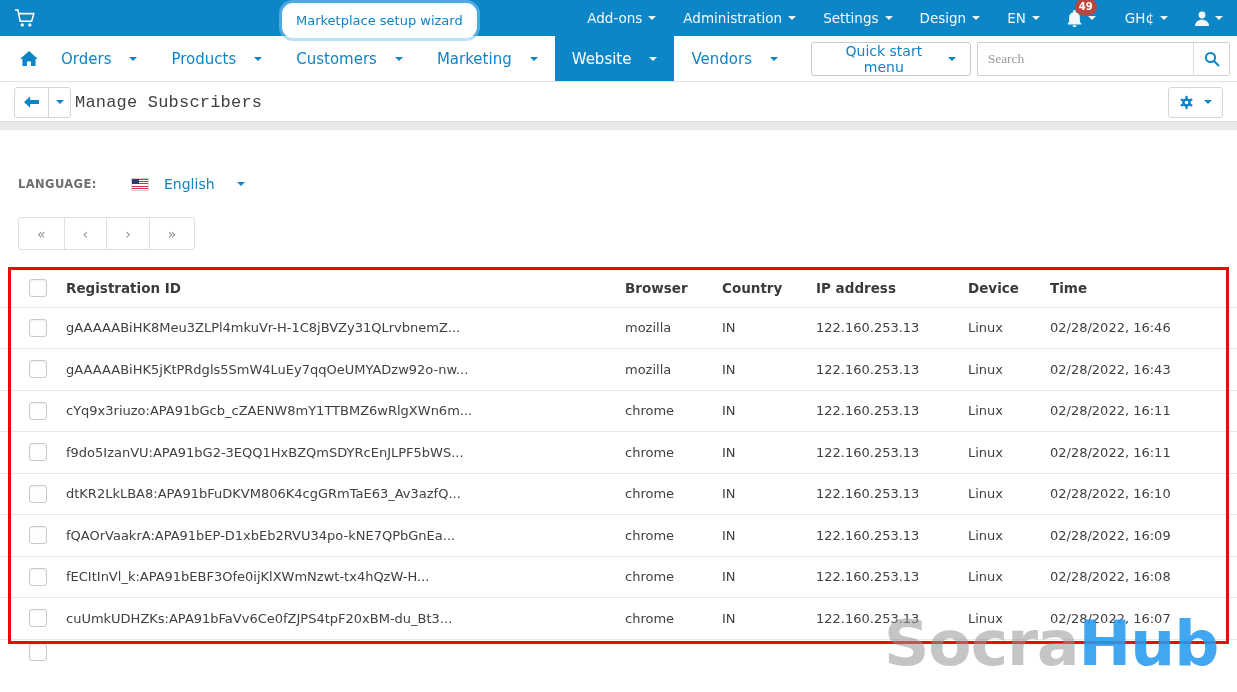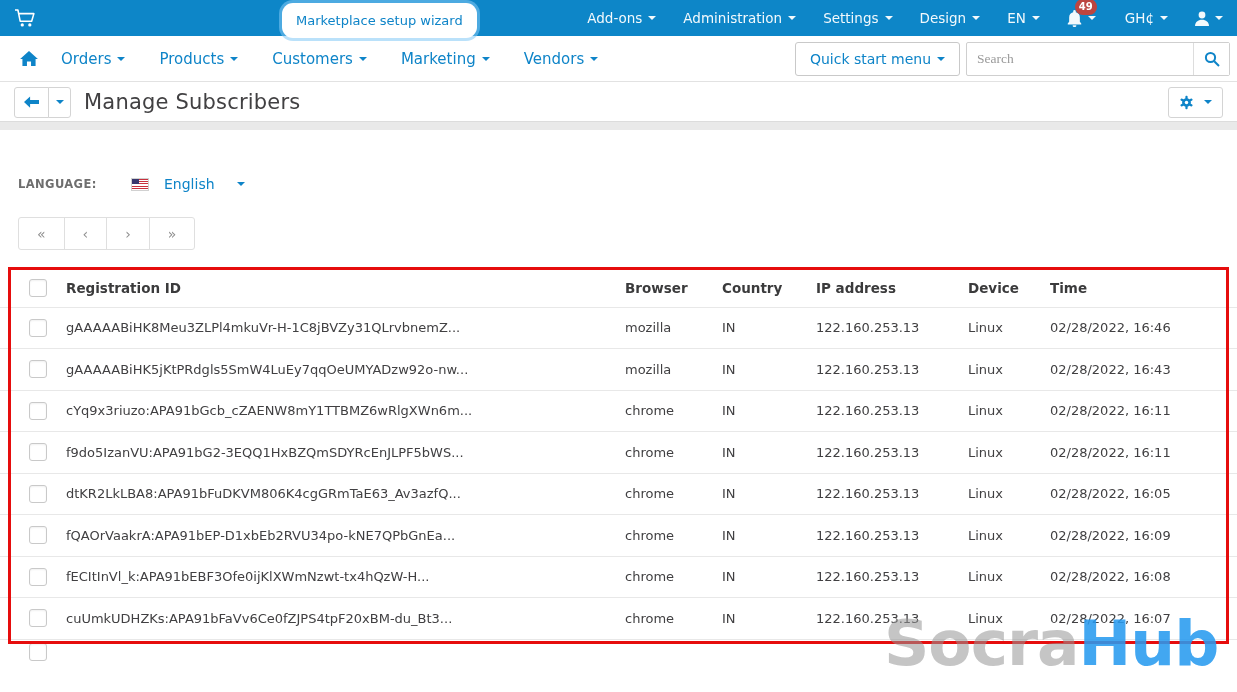--- a/index.html
+++ b/index.html
@@ -21,21 +21,21 @@
   .bell-wrap { position:relative; padding-right:2px; }
   .badge { position:absolute; top:-11px; left:8px; background:var(--badge_red,#bc4540); color:#fff;
            font-size:10px; font-weight:bold; min-width:17px; height:16px; line-height:16px;
            border-radius:9px; padding:0 4px; text-align:center; }
 
   
   .navbar { position:absolute; top:36px; left:0; width:100%; height:46px; background:#fff;
             border-bottom:1px solid #e2e2e2; display:flex; align-items:center; padding-left:14px; z-index:2; }
   .navhome { color:var(--link_blue,#0e84c8); display:flex; align-items:center; cursor:pointer; padding:0 6px; }
   .navitem { color:var(--link_blue,#0e84c8); font-size:15px; padding:0 17px; display:flex; align-items:center;
-             cursor:pointer; white-space:nowrap; height:100%; }
+             cursor:pointer; white-space:nowrap; height:100%;gap:12px; }
   .navitem.active { background:var(--topbar_bg,#0d86c8); color:#fff; }
   .nav-right { margin-left:auto; display:flex; align-items:center; gap:6px; padding-right:7px;padding-left:16px; }
   .quickstart { height:34px; background:#fff; border:1px solid #c9c9c9; border-radius:3px; color:var(--link_blue,#0e84c8);
                 font-size:14px; padding:0 14px; display:flex; align-items:center; cursor:pointer; font-family:inherit; }
   .searchbox { display:flex; height:34px; width:264px; border:1px solid #cfcfcf; border-radius:2px; background:#fff; }
   .searchbox input { flex:1; border:none; outline:none; padding:0 10px; font-size:13.5px; color:#ec4899;
                      font-family:Liberation Serif, serif; background:transparent; min-width:0; }
   .searchbox input::placeholder { color:#9a9a9a; }
   .searchbtn { width:36px; border:none; border-left:1px solid #ddd; background:#fff; color:var(--link_blue,#0e84c8);
                display:flex; align-items:center; justify-content:center; cursor:pointer; }
@@ -43,21 +43,21 @@
   
   .pagehead { position:absolute; top:83px; left:0; width:100%; height:38px; background:#fff;
               display:flex; align-items:center; padding:0 14px; z-index:2; }
   .backgroup { display:flex; }
   .backbtn { width:35px; height:31px; background:#fff; border:1px solid #d4d4d4; border-radius:3px 0 0 3px;
              color:var(--link_blue,#0e84c8); display:flex; align-items:center; justify-content:center; cursor:pointer; }
   .backcaret { width:23px; height:31px; background:#fff; border:1px solid #d4d4d4; margin-left:-1px;
                border-radius:0 3px 3px 0; color:var(--link_blue,#0e84c8); display:flex; align-items:center;
                justify-content:center; cursor:pointer; }
   .backcaret .caret { margin-left:0; }
-  .pagetitle { font-size:21px; font-weight:500; color:var(--text_dark,#414042); margin-left:13px; letter-spacing:.2px; }
+  .pagetitle { font-size:17px; font-weight:500; color:var(--text_dark,#414042); margin-left:4px; letter-spacing:.2px;font-family:Liberation Mono, monospace; }
   .gearbtn { margin-left:auto; width:55px; height:31px; background:#fff; border:1px solid #d4d4d4; border-radius:3px;
              color:var(--link_blue,#0e84c8); display:flex; align-items:center; justify-content:center; gap:4px; cursor:pointer; }
   .graystrip { position:absolute; top:121px; left:0; width:100%; height:9px; background:#e9e9e9; border-top:1px solid #dcdcdc; }
 
   
   .content { position:absolute; top:130px; left:0; right:0; bottom:0; background:#fff; }
   .langrow { position:absolute; top:46px; left:18px; display:flex; align-items:center; }
   .langlabel { display:inline-block; width:114px; font-size:11.5px; font-weight:bold; color:#6e6e6e; letter-spacing:.4px; }
   .langsel { display:flex; align-items:center; gap:16px; color:var(--link_blue,#0e84c8); font-size:14px; cursor:pointer; }
   .flag { position:relative; width:16px; height:11px; flex:0 0 16px;
@@ -164,20 +164,24 @@
     <span class="navitem">
         <span>Products</span>
         <i class="caret"></i>
       </span>
     <span class="navitem">
         <span>Customers</span>
         <i class="caret"></i>
       </span>
     <span class="navitem">
         <span>Marketing</span>
+        <i class="caret"></i>
+      </span>
+    <span class="navitem active">
+        <span>Website</span>
         <i class="caret"></i>
       </span>
     <span class="navitem">
         <span>Vendors</span>
         <i class="caret"></i>
       </span>
     <div class="nav-right">
       <button class="quickstart">
           <span>Quick start menu</span>
           <i class="caret"></i>
@@ -315,21 +319,21 @@
         </tr>
             <tr>
           <td class="c-check">
                 <span class="checkbox"></span>
               </td>
           <td>dtKR2LkLBA8:APA91bFuDKVM806K4cgGRmTaE63_Av3azfQ...</td>
           <td>chrome</td>
           <td>IN</td>
           <td>122.160.253.13</td>
           <td>Linux</td>
-          <td class="c-time">02/28/2022, 16:05</td>
+          <td class="c-time">02/28/2022, 16:10</td>
         </tr>
             <tr>
           <td class="c-check">
                 <span class="checkbox"></span>
               </td>
           <td>fQAOrVaakrA:APA91bEP-D1xbEb2RVU34po-kNE7QPbGnEa...</td>
           <td>chrome</td>
           <td>IN</td>
           <td>122.160.253.13</td>
           <td>Linux</td>

